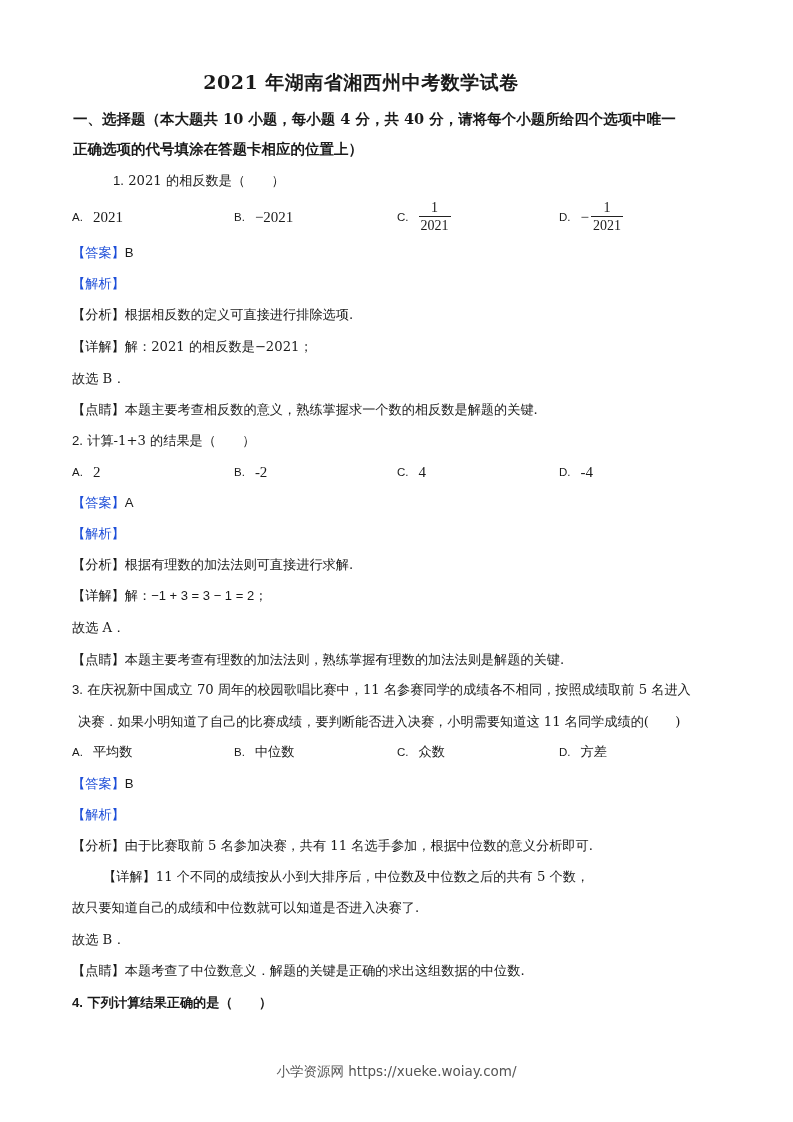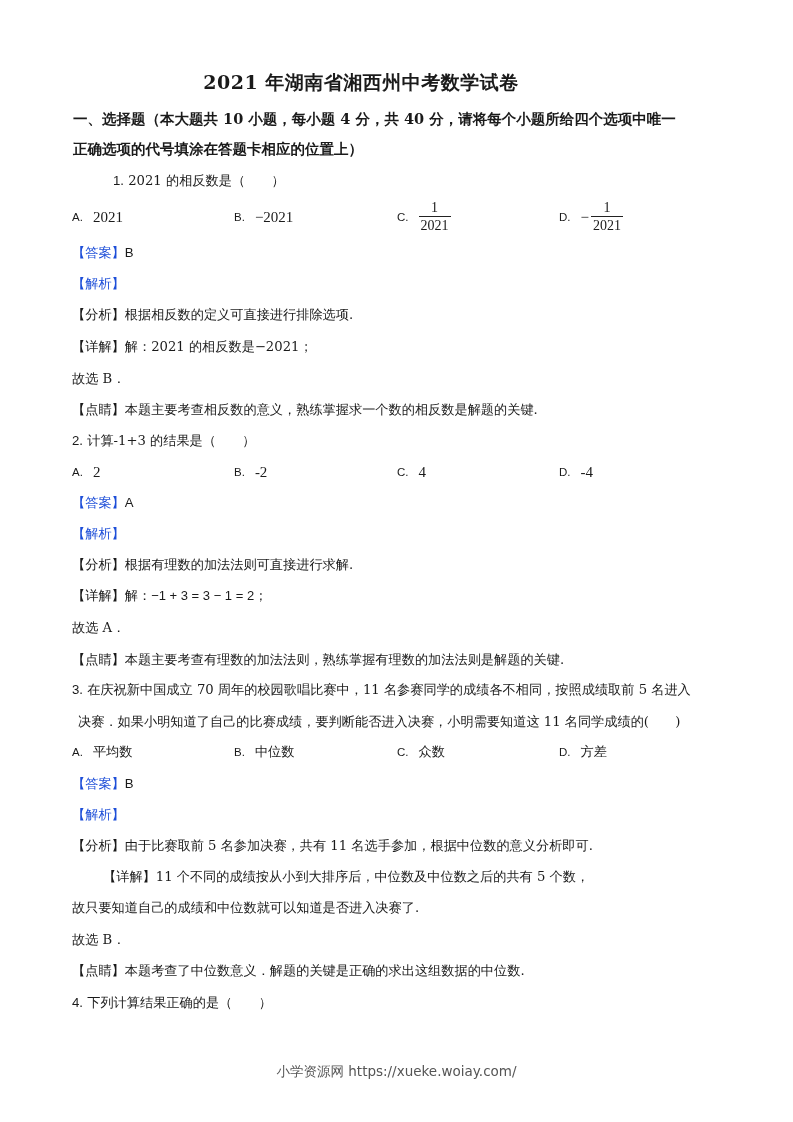--- a/index.html
+++ b/index.html
@@ -149,19 +149,19 @@
   </div>
   <div class="line" style="top:867px;margin-left:31px;">
     <span>【详解】</span><span>11 个不同的成绩按从小到大排序后，中位数及中位数之后的共有 5 个数，</span>
   </div>
   <div class="line" style="top:898px;">故只要知道自己的成绩和中位数就可以知道是否进入决赛了.</div>
   <div class="line" style="top:930px;">故选 B．</div>
   <div class="line" style="top:961px;">
     <span>【点睛】</span><span>本题考查了中位数意义．解题的关键是正确的求出这组数据的中位数.</span>
   </div>
 
-  <div class="line" style="top:993px;">
+  <div class="line" style="top:993px;font-weight:bold;">
     <span class="qnum">4.</span>
     <span>下列计算结果正确的是（　　）</span>
   </div>
 
   <div class="footer">小学资源网 https://xueke.woiay.com/</div>
 </div>
 
 </body></html>

